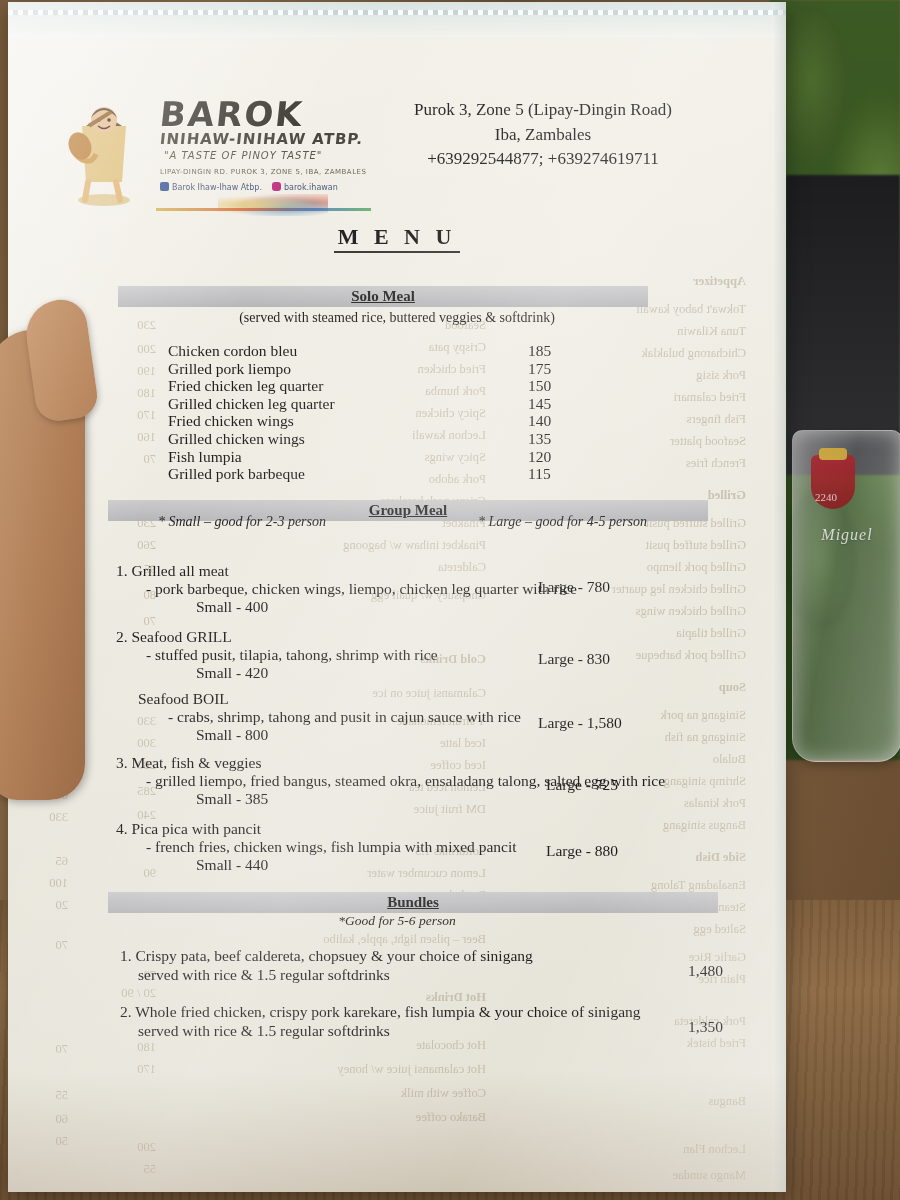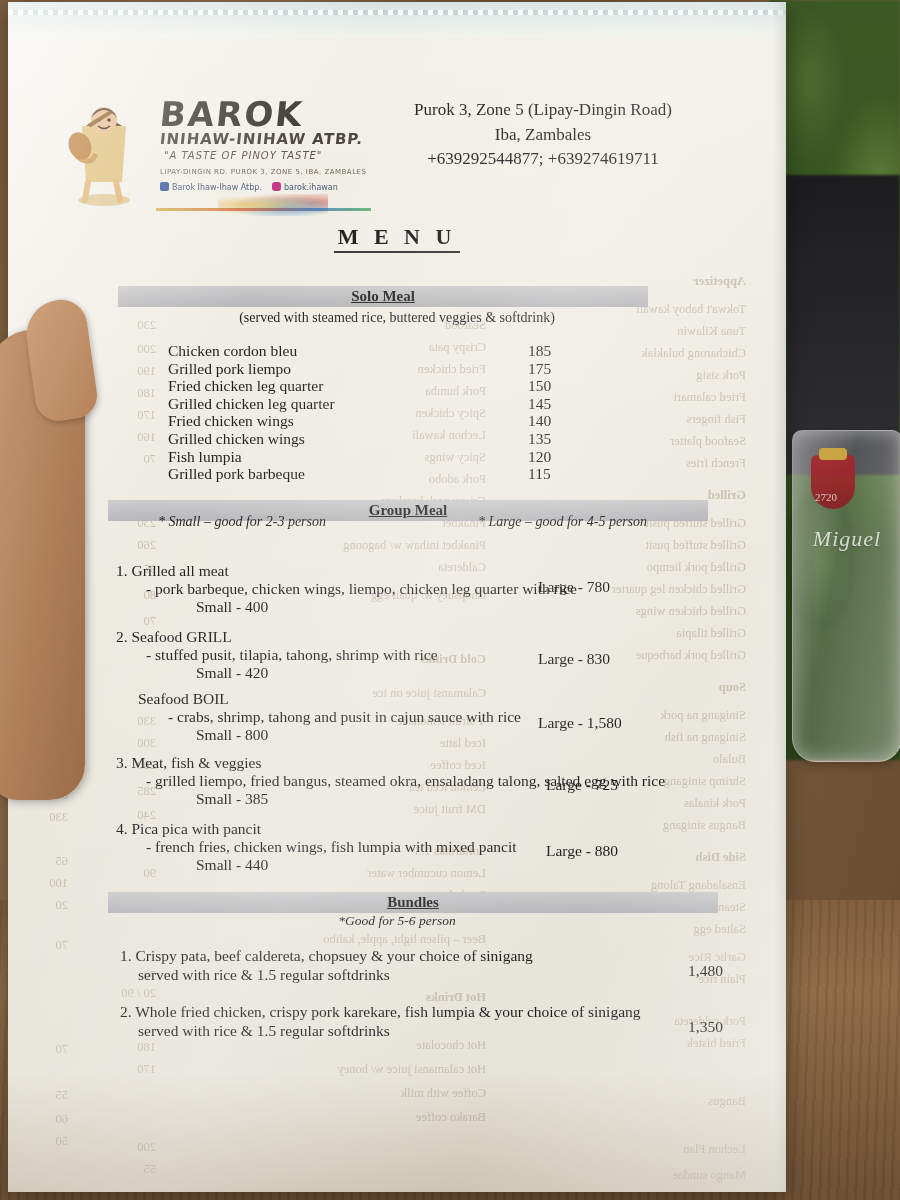--- a/index.html
+++ b/index.html
@@ -44,21 +44,21 @@
     position:absolute;left:18px;top:24px;width:44px;height:54px;
     background:linear-gradient(180deg,#b0232b,#8d1a20);
     border-radius:6px 6px 22px 22px;opacity:.85;
   }
   .glass .crest:after{
     content:"";position:absolute;left:8px;top:-7px;width:28px;height:12px;
     background:#d9b03a;border-radius:4px;
   }
   .glass .brandtext{
     position:absolute;left:6px;top:95px;width:96px;text-align:center;
-    color:rgba(255,255,255,.75);font-style:italic;font-size:22px;
+    color:rgba(255,255,255,.75);font-style:italic;font-size:16px;
     letter-spacing:1px;text-shadow:0 1px 2px rgba(0,0,0,.2);
   }
   .glass .num{
     position:absolute;left:22px;top:60px;color:rgba(255,255,255,.7);font-size:11px;
   }
   
   .table-edge{
     position:absolute;left:0;top:900px;width:900px;height:300px;
     background:linear-gradient(180deg,#7d5c3a 0%,#8c6a44 30%,#6b4e30 100%);
   }
@@ -215,21 +215,21 @@
 
 <div class="scene">
   <div class="bg-wood"></div>
   <div class="bg-plants"></div>
   <div class="bg-dark-panel"></div>
   <div class="table-edge"></div>
   <div class="table-grain"></div>
 
   <div class="glass">
     <div class="crest"></div>
-    <div class="num">2720</div>
+    <div class="num">2240</div>
     <div class="brandtext">Miguel</div>
   </div>
 
   <div class="menu-sheet">
 
     <div class="bleed">
       <div class="b" style="left:40px;top:272px;font-weight:bold;">Appetizer</div>
       <div class="b" style="left:40px;top:300px;">Tokwa't baboy kawali</div>
       <div class="b" style="left:40px;top:322px;">Tuna Kilawin</div>
       <div class="b" style="left:40px;top:344px;">Chicharong bulaklak</div>

